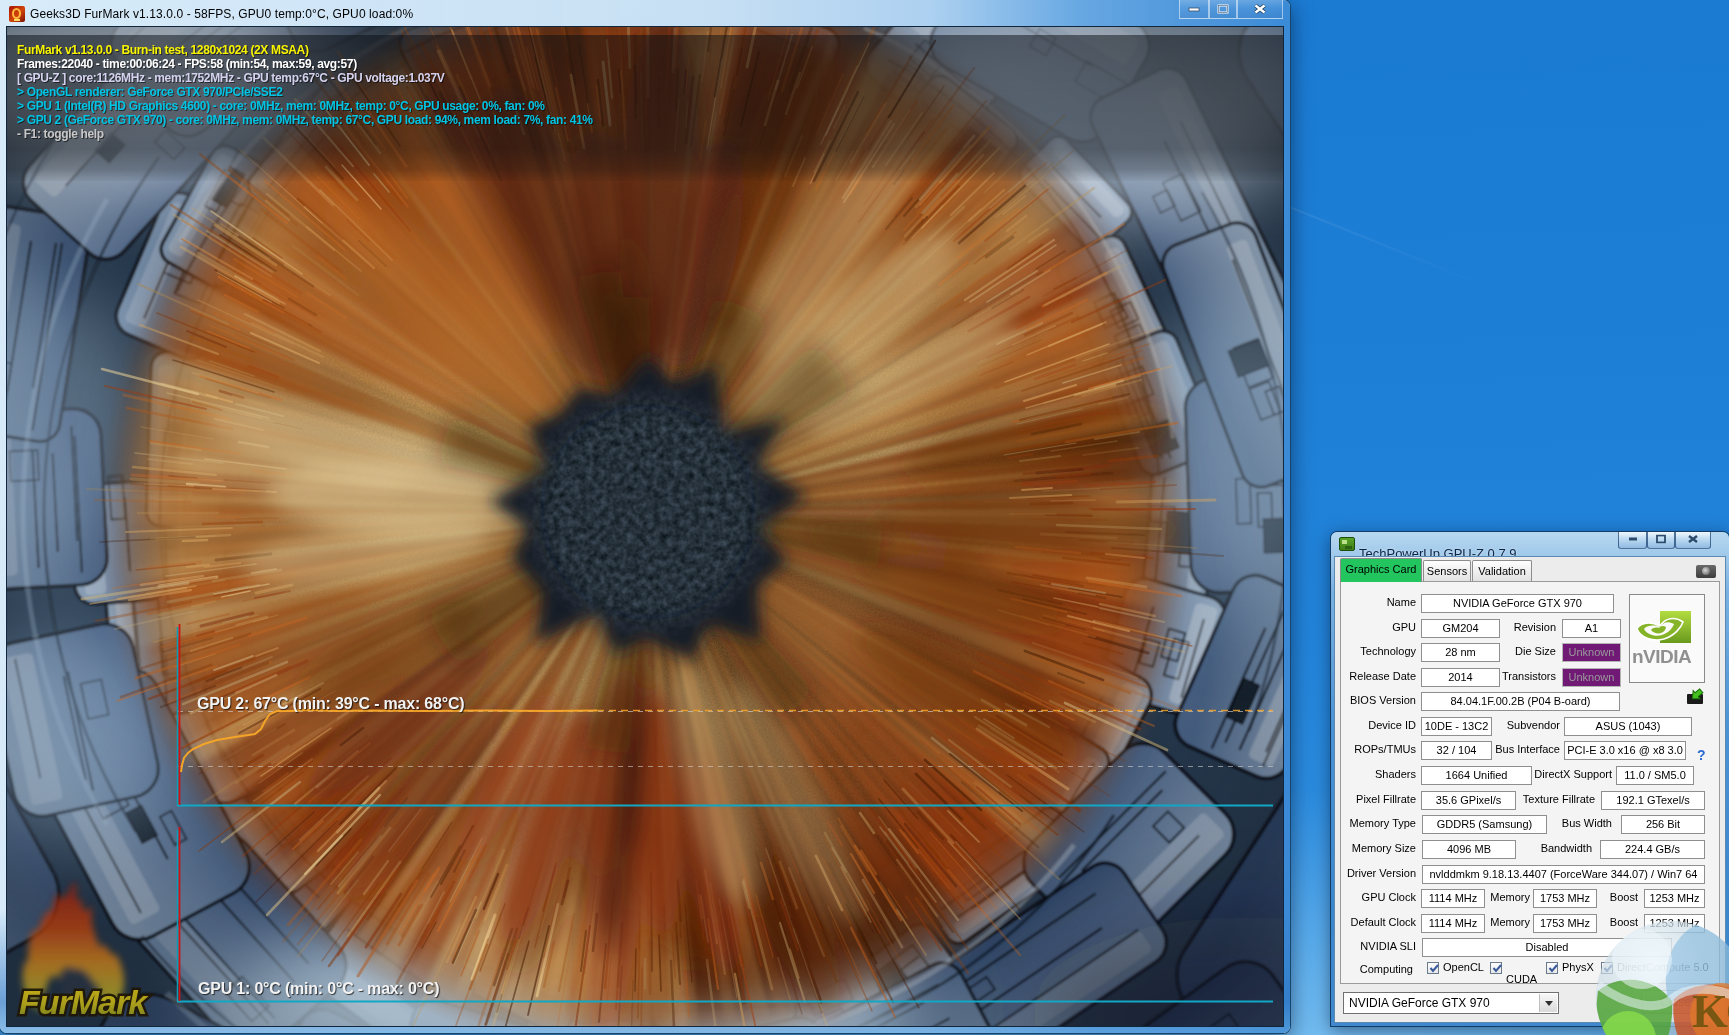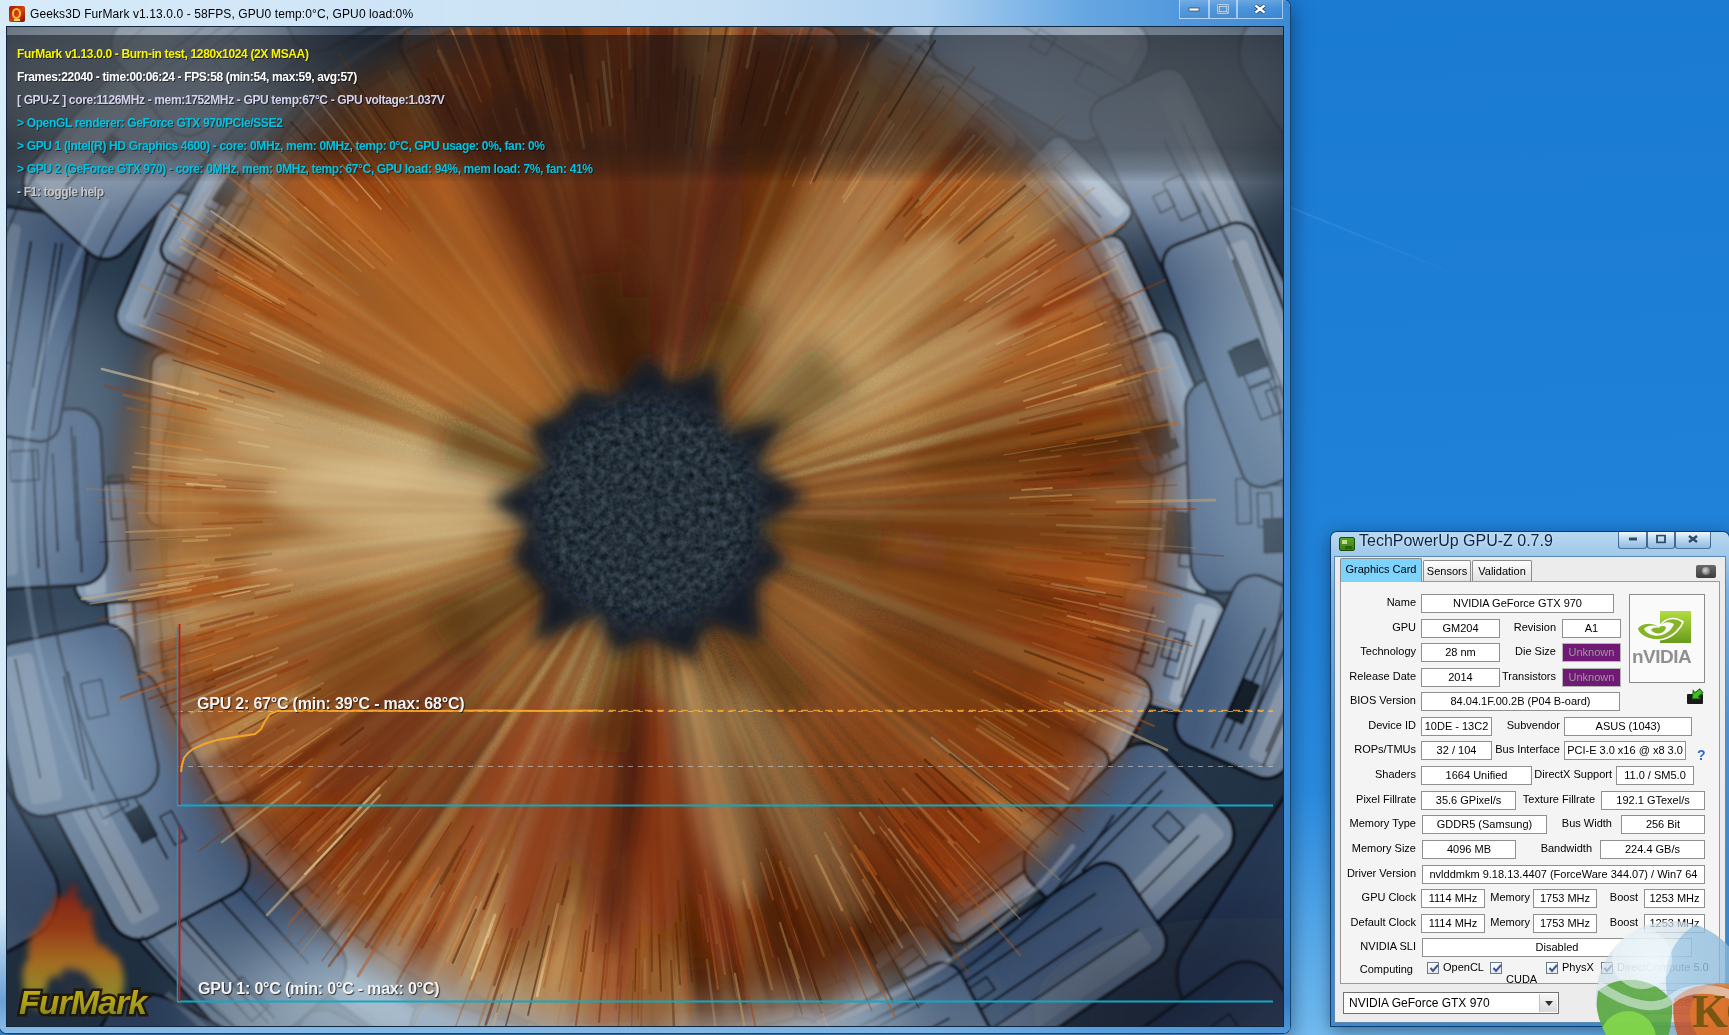--- a/index.html
+++ b/index.html
@@ -14,27 +14,27 @@
  background:linear-gradient(180deg,rgba(60,130,200,0) 88%,rgba(50,120,195,0.65) 97%,rgba(90,160,220,0.6) 100%),
  linear-gradient(90deg,rgba(216,235,249,0.95) 0%,rgba(198,223,243,0.9) 55%,rgba(170,207,240,0.9) 72%,rgba(96,163,224,0.95) 84%,rgba(56,136,214,0.98) 100%);}
 #fwtitle{position:absolute;left:30px;top:7px;font-size:12px;color:#000;letter-spacing:0.1px}
 #fwicon{position:absolute;left:9px;top:6px;width:16px;height:16px;background:linear-gradient(135deg,#a81408,#d04408 55%,#7a1004);border-radius:2px}
 #fwicon:before{content:"";position:absolute;left:3px;top:2px;width:9px;height:11px;border-radius:50%;border:2.5px solid #ffb840;box-sizing:border-box}
 #fwicon:after{content:"";position:absolute;left:5px;bottom:1px;width:6px;height:2px;background:#ffd860}
 .cbtn{position:absolute;top:0;height:19px;border:1px solid rgba(255,255,255,0.5);border-top:none;background:linear-gradient(180deg,rgba(255,255,255,0.2),rgba(130,180,228,0.1) 45%,rgba(50,100,160,0.15));}
 .cbtn svg{position:absolute;left:50%;top:50%;transform:translate(-50%,-50%)}
 #fclient{position:absolute;left:7px;top:27px;width:1276px;height:999px;background:#2c3c50;box-shadow:0 0 0 1px #10263c;overflow:hidden}
 .fl{position:absolute;inset:0}
-#osd{position:absolute;left:10px;top:16px;font-weight:bold;font-size:12px;line-height:23px;white-space:pre;letter-spacing:-0.35px;text-shadow:1px 1px 0 rgba(0,0,0,0.55)}
+#osd{position:absolute;left:10px;top:16px;font-weight:bold;font-size:12px;line-height:14px;white-space:pre;letter-spacing:-0.35px;text-shadow:1px 1px 0 rgba(0,0,0,0.55)}
 #osdband{position:absolute;left:0;top:8px;width:1276px;height:146px;background:linear-gradient(180deg,rgba(8,12,18,0.5) 0%,rgba(8,12,18,0.46) 78%,rgba(8,12,18,0.28) 92%,rgba(8,12,18,0.03) 100%)}
 .gtxt{position:absolute;font-weight:bold;font-size:16px;color:#f2f2f2;text-shadow:1px 1px 1px rgba(0,0,0,0.7);letter-spacing:-0.2px}
 #gz{position:absolute;left:1331px;top:532px;width:398px;height:494px;border-radius:6px 6px 0 0;
  background:linear-gradient(180deg,#b8d8f0 0%,#7ab1e2 12%,#4a92d4 40%,#3c86cc 75%,#3f88ce 100%);
  box-shadow:0 0 0 1px #123c68, 0 4px 18px rgba(0,10,30,0.5);}
-#gztitle{position:absolute;left:28px;top:0;font-size:16px;color:#0e2444;text-shadow:0 0 3px rgba(255,255,255,0.6)}
+#gztitle{position:absolute;left:28px;top:14px;font-size:13px;color:#0e2444;text-shadow:0 0 3px rgba(255,255,255,0.6)}
 #gzicon{position:absolute;left:8px;top:5px;width:16px;height:14px;background:linear-gradient(180deg,#58a428,#3c7c18);border:1px solid #1c4c08;border-radius:2px}
 #gzicon:before{content:"";position:absolute;left:2px;top:2px;width:5px;height:4px;background:#bce088}
 #gzicon:after{content:"";position:absolute;right:2px;bottom:1px;width:7px;height:3px;background:#2c6010}
 #gzclient{position:absolute;left:4px;top:25px;width:390px;height:465px;background:#ececec;box-shadow:0 0 0 1px #5a8ab4}
 .tab{position:absolute;top:3px;height:21px;background:linear-gradient(180deg,#ffffff,#f2f2f2 40%,#e2e2e2);border:1px solid #8c8c8c;border-bottom:none;border-radius:2px 2px 0 0;font-size:11px;text-align:center;line-height:21px;color:#000}
 #tabpage{position:absolute;left:5px;top:24px;width:380px;height:403px;background:#f4f4f4;border:1px solid #9a9a9a}
 .lab{position:absolute;font-size:11px;color:#000;text-align:right;white-space:nowrap}
 .box{position:absolute;height:19px;background:#fff;border:1px solid #8f8f8f;font-size:11px;color:#000;text-align:center;line-height:17px;white-space:nowrap;overflow:hidden}
 .dis{background:#701a75;color:#9a9a9a;border-color:#b4b4b4}
 .chk{position:absolute;width:12px;height:12px;background:linear-gradient(180deg,#fdfdfd,#e8e8e8);border:1px solid #6a7a8a}
@@ -2020,21 +2020,21 @@
         <rect x="1" y="1" width="8" height="7" fill="none" stroke="#2c4a6a" stroke-width="1.8"></rect>
       </svg>
     </div>
  <div class="wbtn" style="left:344px;width:36px">
       <svg width="11" height="9">
         <path d="M1.5 1.5 L9.5 7.5 M9.5 1.5 L1.5 7.5" stroke="#2c4a6a" stroke-width="2.4"></path>
       </svg>
     </div>
  <div id="gzclient">
   <div id="tabpage"></div>
-<div class="tab" style="left:5px;top:1px;height:24px;width:82px;z-index:3;background:#7dd3fc">Graphics Card</div>
+<div class="tab" style="left:5px;top:1px;height:24px;width:82px;z-index:3;background:#22c55e">Graphics Card</div>
 <div class="tab" style="left:88px;width:48px;z-index:2">Sensors</div>
 <div class="tab" style="left:137px;width:60px;z-index:2">Validation</div>
 <div id="cam"></div>
       <div style="position:absolute;left:0;top:0;width:390px;height:465px">
         <div class="lab" style="left:-79px;top:39px;width:160px">Name</div>
         <div class="box" style="left:86px;top:37px;width:193px">NVIDIA GeForce GTX 970</div>
         <div class="lab" style="left:-79px;top:64px;width:160px">GPU</div>
         <div class="box" style="left:86px;top:62px;width:79px">GM204</div>
         <div class="lab" style="left:61px;top:64px;width:160px">Revision</div>
         <div class="box" style="left:227px;top:62px;width:59px">A1</div>
@@ -2080,21 +2080,21 @@
         <div class="box" style="left:198px;top:332px;width:64px">1753 MHz</div>
         <div class="lab" style="left:143px;top:334px;width:160px">Boost</div>
         <div class="box" style="left:309px;top:332px;width:61px">1253 MHz</div>
         <div class="lab" style="left:-79px;top:359px;width:160px">Default Clock</div>
         <div class="box" style="left:86px;top:357px;width:64px">1114 MHz</div>
         <div class="lab" style="left:35px;top:359px;width:160px">Memory</div>
         <div class="box" style="left:198px;top:357px;width:64px">1753 MHz</div>
         <div class="lab" style="left:143px;top:359px;width:160px">Boost</div>
         <div class="box" style="left:309px;top:357px;width:61px">1253 MHz</div>
         <div class="lab" style="left:-79px;top:383px;width:160px">NVIDIA SLI</div>
-        <div class="box" style="left:87px;top:381px;width:270px">Disabled</div>
+        <div class="box" style="left:87px;top:381px;width:250px">Disabled</div>
         <div class="lab" style="left:-82px;top:406px;width:160px">Computing</div>
         <div class="chk" style="left:92px;top:405px">
           <svg width="13" height="13">
             <path d="M2.5 6 L5 9 L10 3" fill="none" stroke="#3a5a9c" stroke-width="2"></path>
           </svg>
         </div>
         <div class="clab" style="left:108px;top:404px">OpenCL</div>
         <div class="chk" style="left:155px;top:405px">
           <svg width="13" height="13">
             <path d="M2.5 6 L5 9 L10 3" fill="none" stroke="#3a5a9c" stroke-width="2"></path>

